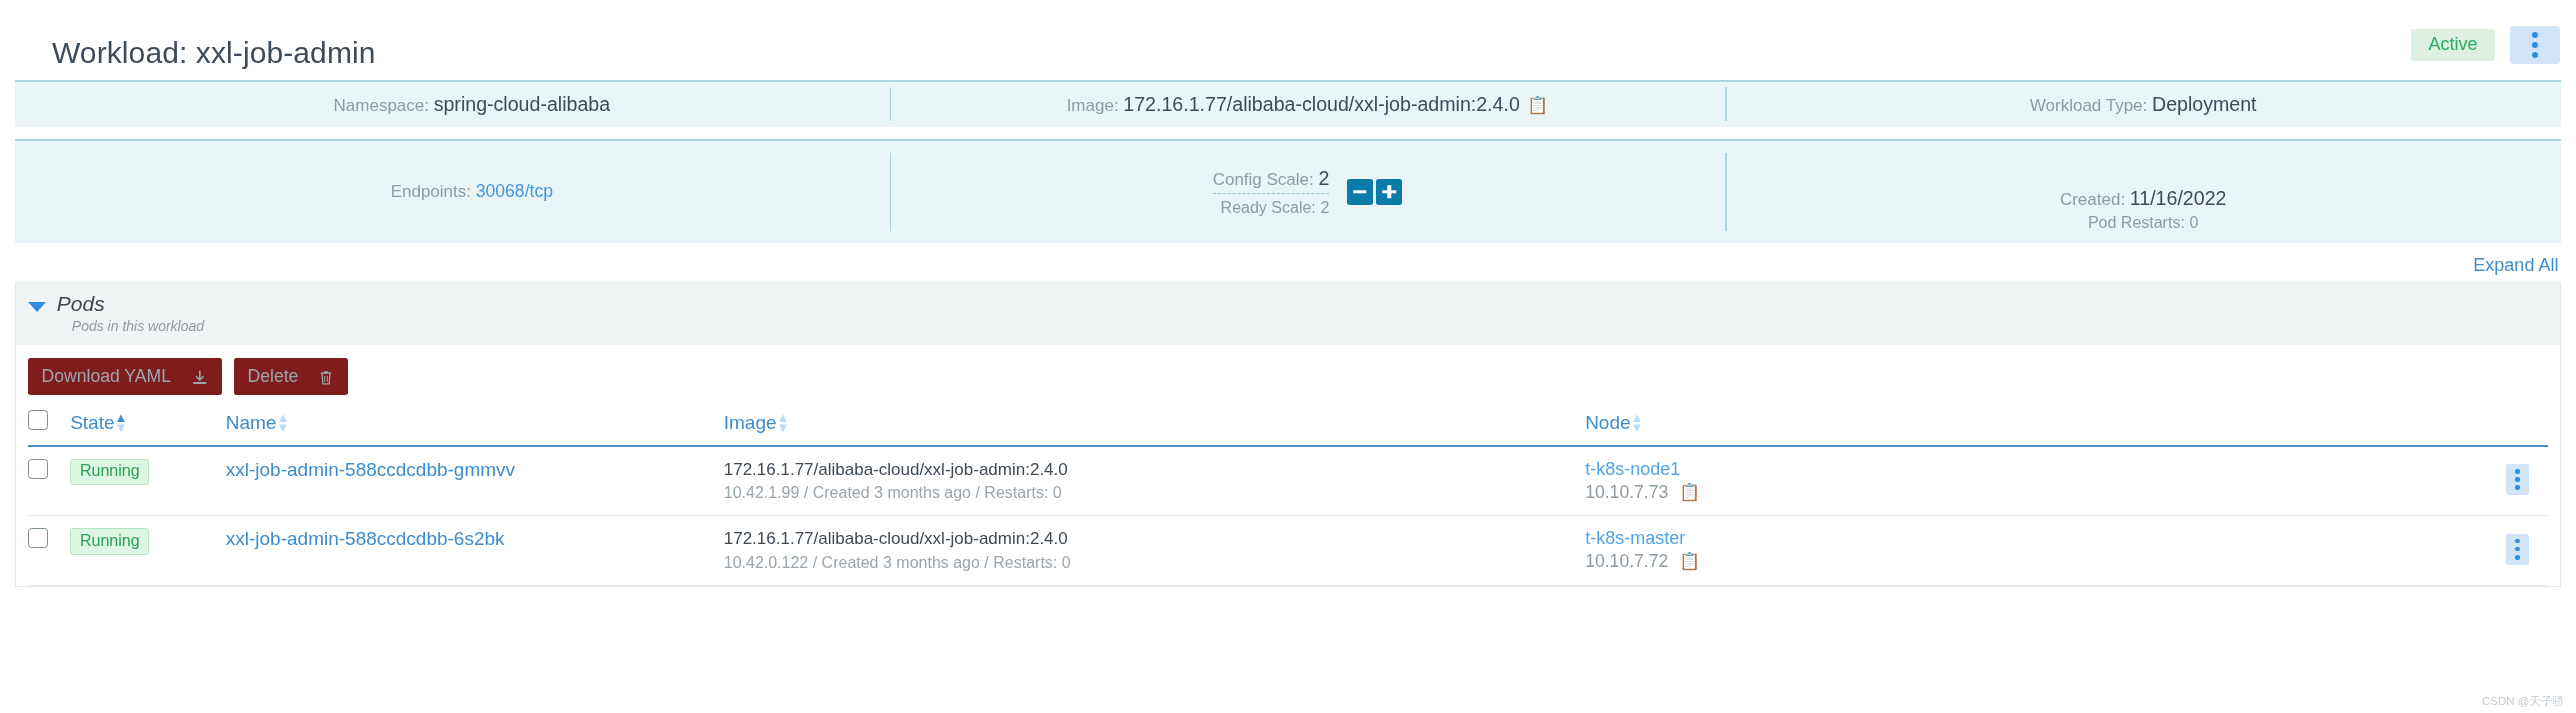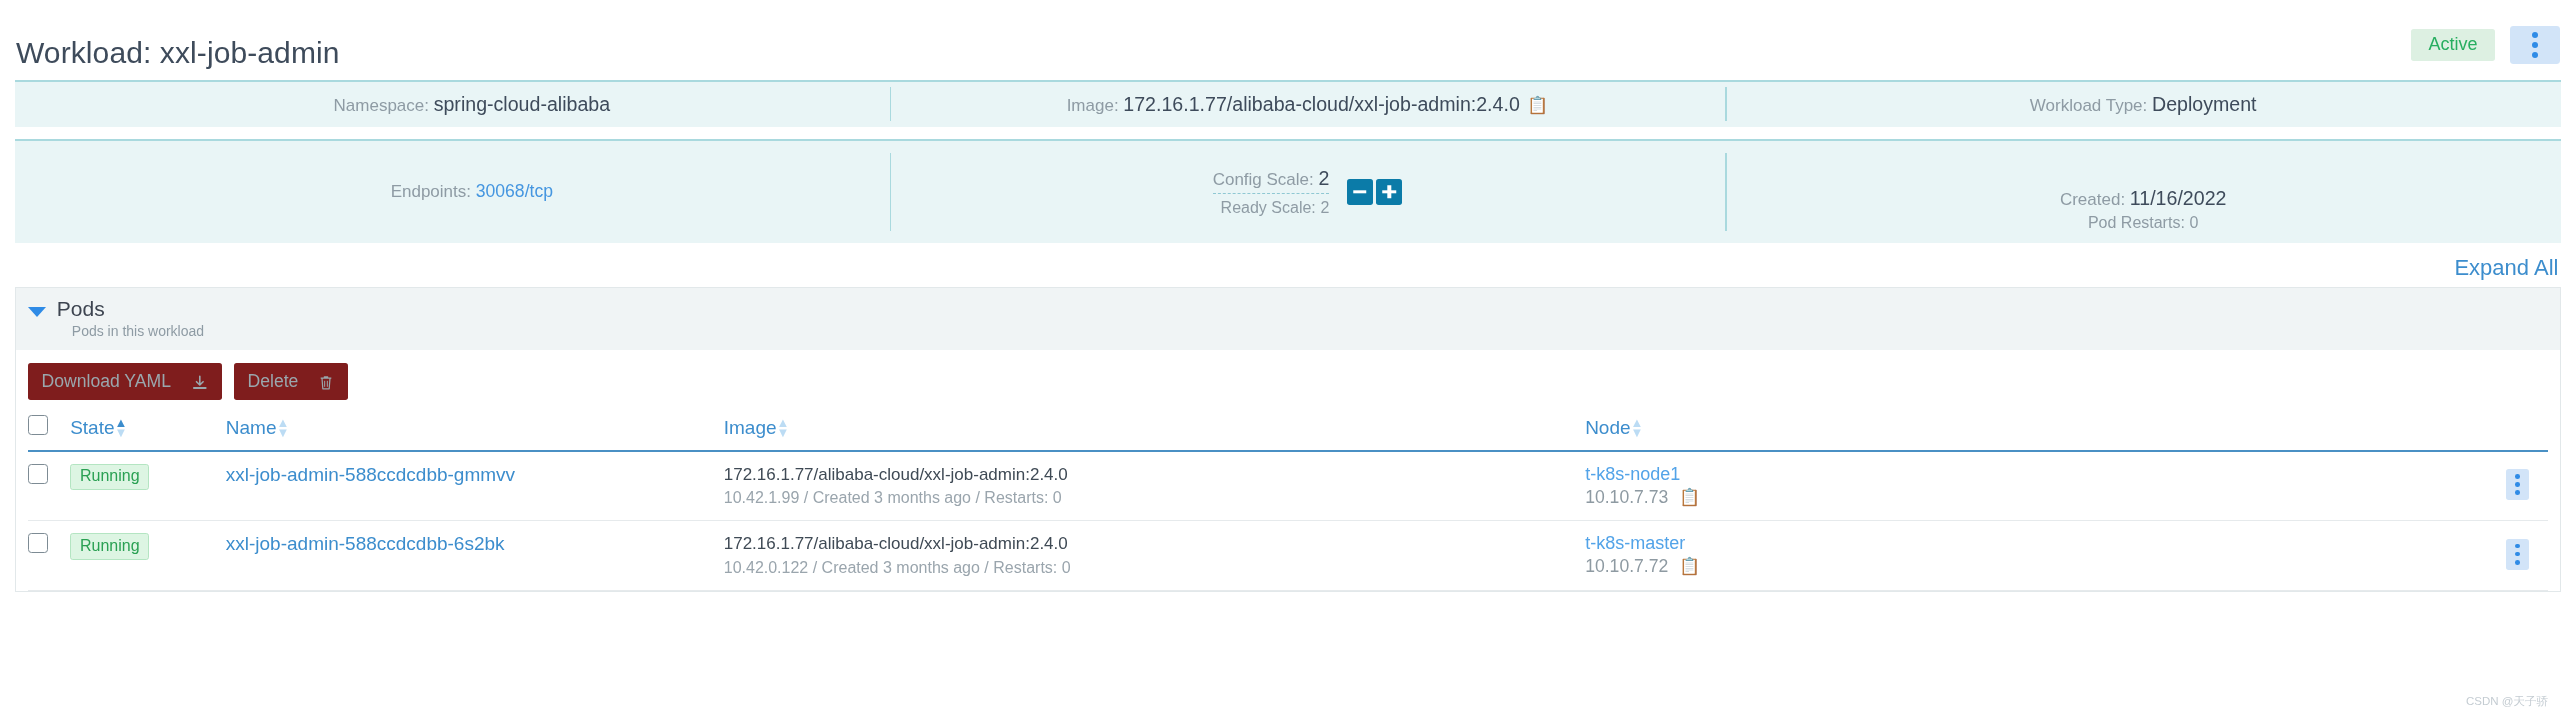--- a/index.html
+++ b/index.html
@@ -21,20 +21,21 @@
     justify-content: space-between;
     padding: 19px 16px 0 16px;
     height: 68px;
   }
   .page-title {
     font-size: 30px;
     font-weight: 400;
     color: #3e4b5b;
     letter-spacing: 0.1px;
     line-height: 1;
+    margin-left: 36px;
   }
   .header-actions {
     display: flex;
     align-items: center;
     gap: 15px;
     padding-bottom: 4px;
   }
   .state-badge {
     background: #ddf0e2;
     color: #27ae60;
@@ -131,32 +132,33 @@
     transform: translate(-50%,-50%);
     width: 3.4px; height: 13.5px; background: #fff;
   }
   .created-block { display: flex; flex-direction: column; align-items: center; gap: 4px; margin-top: 36px; }
 
   
   .expand-row {
     display: flex; justify-content: flex-end;
     padding: 12px 17.6px 5.4px 17.6px;
   }
-  .expand-all { color: #3c8dcd; font-size: 22px; cursor: pointer; }
+  .expand-all { color: #3c8dcd; font-size: 18px; cursor: pointer; }
 
   
   .panel { margin: 0 15px; }
   .panel-header {
     background: #f0f4f5;
     border: 0.7px solid #e2e8ea;
     border-bottom: none;
     display: flex;
     align-items: flex-start;
     gap: 10.8px;
     padding: 9.5px 12px 10.8px 12px;
+    font-style: italic;
   }
   .caret {
     width: 0; height: 0;
     border-left: 9.5px solid transparent;
     border-right: 9.5px solid transparent;
     border-top: 10.8px solid #2f8be6;
     margin-top: 9.5px;
     cursor: pointer;
   }
   .panel-titles { display: flex; flex-direction: column; gap: 2.7px; }
@@ -244,21 +246,21 @@
     border: none; border-radius: 2.7px;
     display: inline-flex; flex-direction: column;
     align-items: center; justify-content: center; gap: 3.4px;
     cursor: pointer;
   }
   .row-kebab i { width: 4.7px; height: 4.7px; border-radius: 50%; background: #2f8be6; display: block; }
   .cell-center { text-align: center; }
 
   .watermark {
     position: absolute;
-    right: 28px;
+    right: 12px;
     bottom: 4px;
     font-size: 11.5px;
     color: #c4ccd2;
   }
 </style>
 </head>
 <body>
 
 <div class="page-header">
   <div class="page-title">Workload: xxl-job-admin</div>

